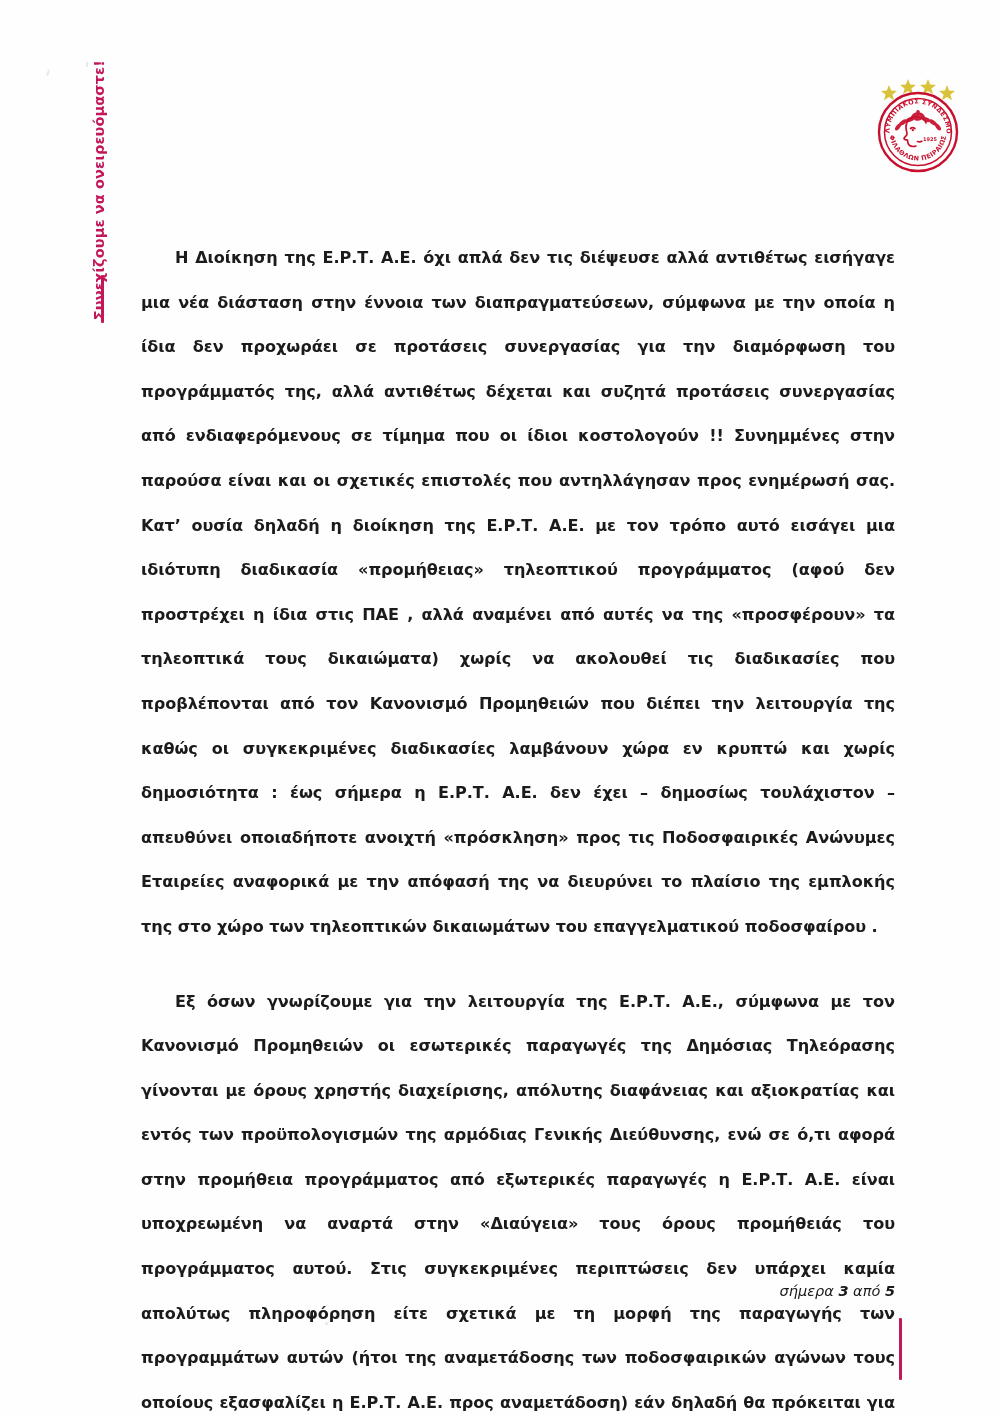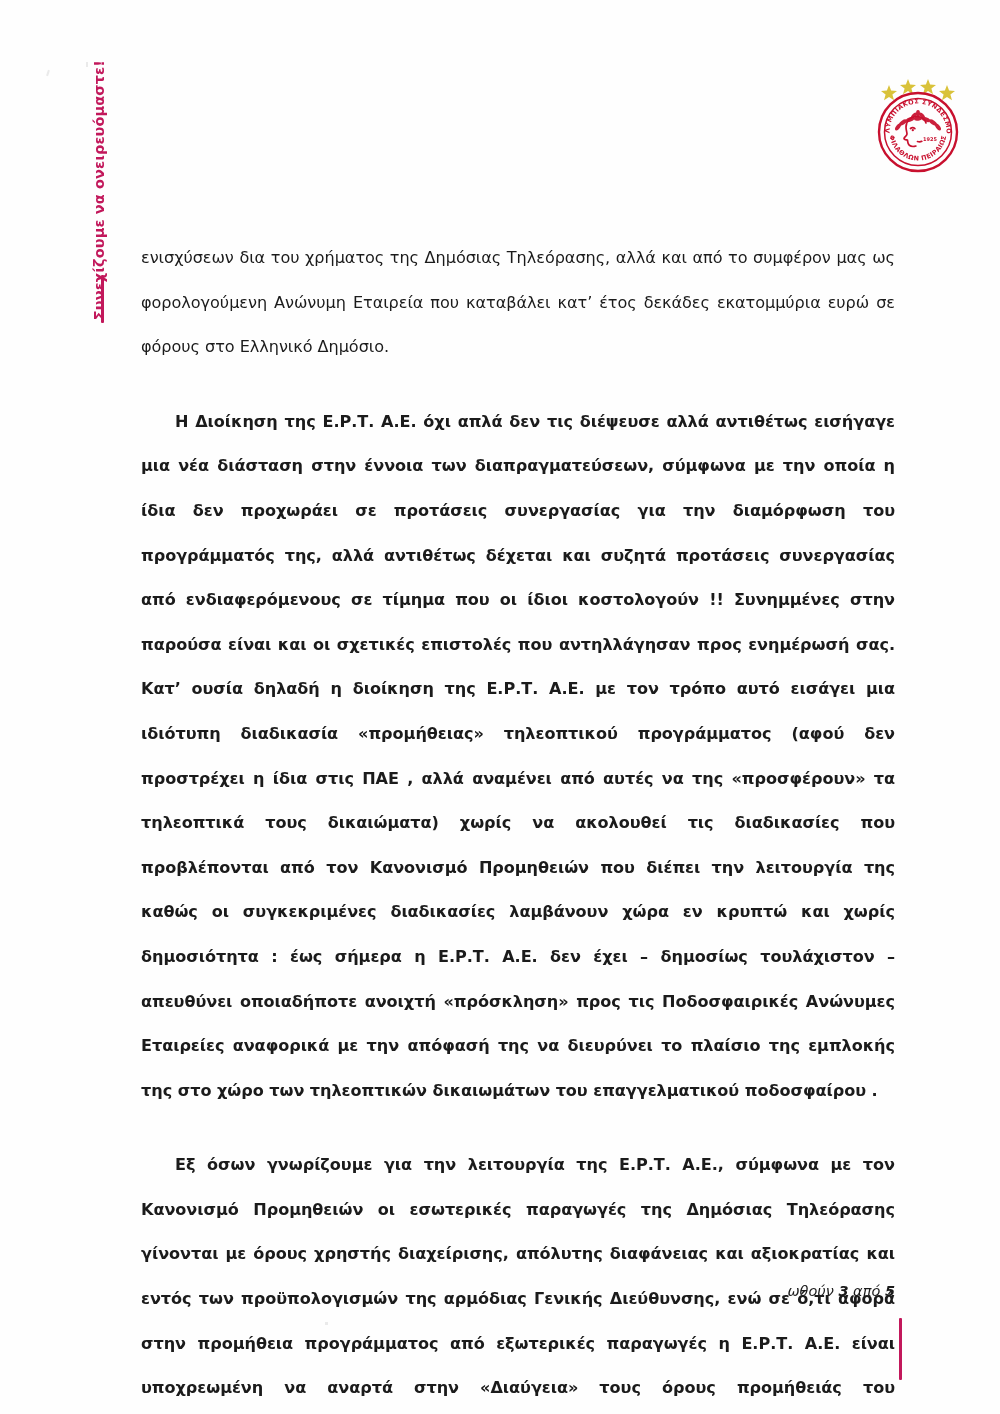--- a/index.html
+++ b/index.html
@@ -171,22 +171,21 @@
         <path d="M52.5 70.5 c1.4 -1.1 3.1 -1.1 4.4 .1"></path>
         <path d="M59.5 83.5 c1.6 .5 3.1 .4 4.3 -.2"></path>
       </g>
       <circle cx="54.8" cy="72.2" r="1.15" fill="#c8102e"></circle>
 
       <text x="72" y="83" font-family="DejaVu Sans, sans-serif" font-size="5" font-weight="700" fill="#c8102e" text-anchor="middle">1925</text>
     </svg>
   </div>
 
   <div class="body-col">
-    <p class="para">ενισχύσεων δια του χρήματος της Δημόσιας Τηλεόρασης, αλλά και από το συμφέρον μας ως φορολογούμενη Ανώνυμη Εταιρεία που καταβάλει κατ’ έτος δεκάδες εκατομμύρια ευρώ σε φόρους στο Ελληνικό Δημόσιο.</p>
     <p class="para indent">Η Διοίκηση της Ε.Ρ.Τ.  Α.Ε. όχι απλά δεν τις διέψευσε αλλά αντιθέτως εισήγαγε μια νέα διάσταση στην έννοια των διαπραγματεύσεων, σύμφωνα με την οποία η ίδια δεν προχωράει σε προτάσεις συνεργασίας για την διαμόρφωση του προγράμματός της, αλλά αντιθέτως δέχεται και συζητά προτάσεις συνεργασίας από ενδιαφερόμενους  σε τίμημα που οι ίδιοι κοστολογούν !!  Συνημμένες στην παρούσα είναι και οι σχετικές επιστολές που αντηλλάγησαν προς ενημέρωσή σας. Κατ’ ουσία δηλαδή η διοίκηση της Ε.Ρ.Τ. Α.Ε. με τον τρόπο αυτό εισάγει μια ιδιότυπη διαδικασία «προμήθειας» τηλεοπτικού προγράμματος (αφού δεν προστρέχει η ίδια στις ΠΑΕ , αλλά αναμένει από αυτές να της «προσφέρουν» τα τηλεοπτικά τους δικαιώματα) χωρίς να ακολουθεί τις διαδικασίες που προβλέπονται από τον Κανονισμό Προμηθειών που διέπει την λειτουργία της καθώς οι συγκεκριμένες διαδικασίες λαμβάνουν χώρα εν κρυπτώ και χωρίς δημοσιότητα : έως σήμερα η Ε.Ρ.Τ. Α.Ε. δεν έχει – δημοσίως τουλάχιστον – απευθύνει οποιαδήποτε ανοιχτή «πρόσκληση» προς τις Ποδοσφαιρικές Ανώνυμες Εταιρείες αναφορικά με την απόφασή της να διευρύνει το πλαίσιο της εμπλοκής της στο χώρο των τηλεοπτικών δικαιωμάτων του επαγγελματικού ποδοσφαίρου .</p>
     <p class="para indent last">Εξ όσων γνωρίζουμε για την λειτουργία της Ε.Ρ.Τ. Α.Ε., σύμφωνα με τον Κανονισμό Προμηθειών οι εσωτερικές παραγωγές της Δημόσιας Τηλεόρασης γίνονται με όρους χρηστής διαχείρισης, απόλυτης διαφάνειας και αξιοκρατίας και εντός των προϋπολογισμών της αρμόδιας Γενικής Διεύθυνσης, ενώ σε ό,τι αφορά στην προμήθεια προγράμματος από εξωτερικές παραγωγές η Ε.Ρ.Τ. Α.Ε. είναι υποχρεωμένη να αναρτά στην «Διαύγεια» τους όρους προμήθειάς του προγράμματος αυτού. Στις συγκεκριμένες περιπτώσεις δεν υπάρχει καμία απολύτως πληροφόρηση είτε σχετικά με τη μορφή της παραγωγής των προγραμμάτων αυτών (ήτοι της αναμετάδοσης των ποδοσφαιρικών αγώνων τους οποίους εξασφαλίζει η Ε.Ρ.Τ. Α.Ε. προς αναμετάδοση) εάν δηλαδή θα πρόκειται για εσωτερικές ή εξωτερικές παραγωγές, είτε σχετικά με τα κριτήρια που ωθούν την Ε.Ρ.Τ. Α.Ε. να συνεργάζεται με κάποιες ομάδες και όχι με άλλες, είτε σχετικά με τους λόγους που την οδηγούν στην διαμόρφωση του τιμήματος το οποίο διαπραγματεύεται, είτε σχετικά με τον προϋπολογισμό της αρμόδιας διεύθυνσης αθλητισμού και το πόσα χρήματα μπορεί να διαθέσει για τους σκοπούς του προγράμματος. Όπως θα διαπιστώσετε και από την επικοινωνία μας με την Ε.Ρ.Τ. Α.Ε. ο</p>
   </div>
 
   <div class="footer">
-    <span>ωθούν </span><b>3</b><span> από </span><b>5</b>
+    <span>σήμερα </span><b>3</b><span> από </span><b>5</b>
   </div>
 
 </div>
 
 </body></html>

